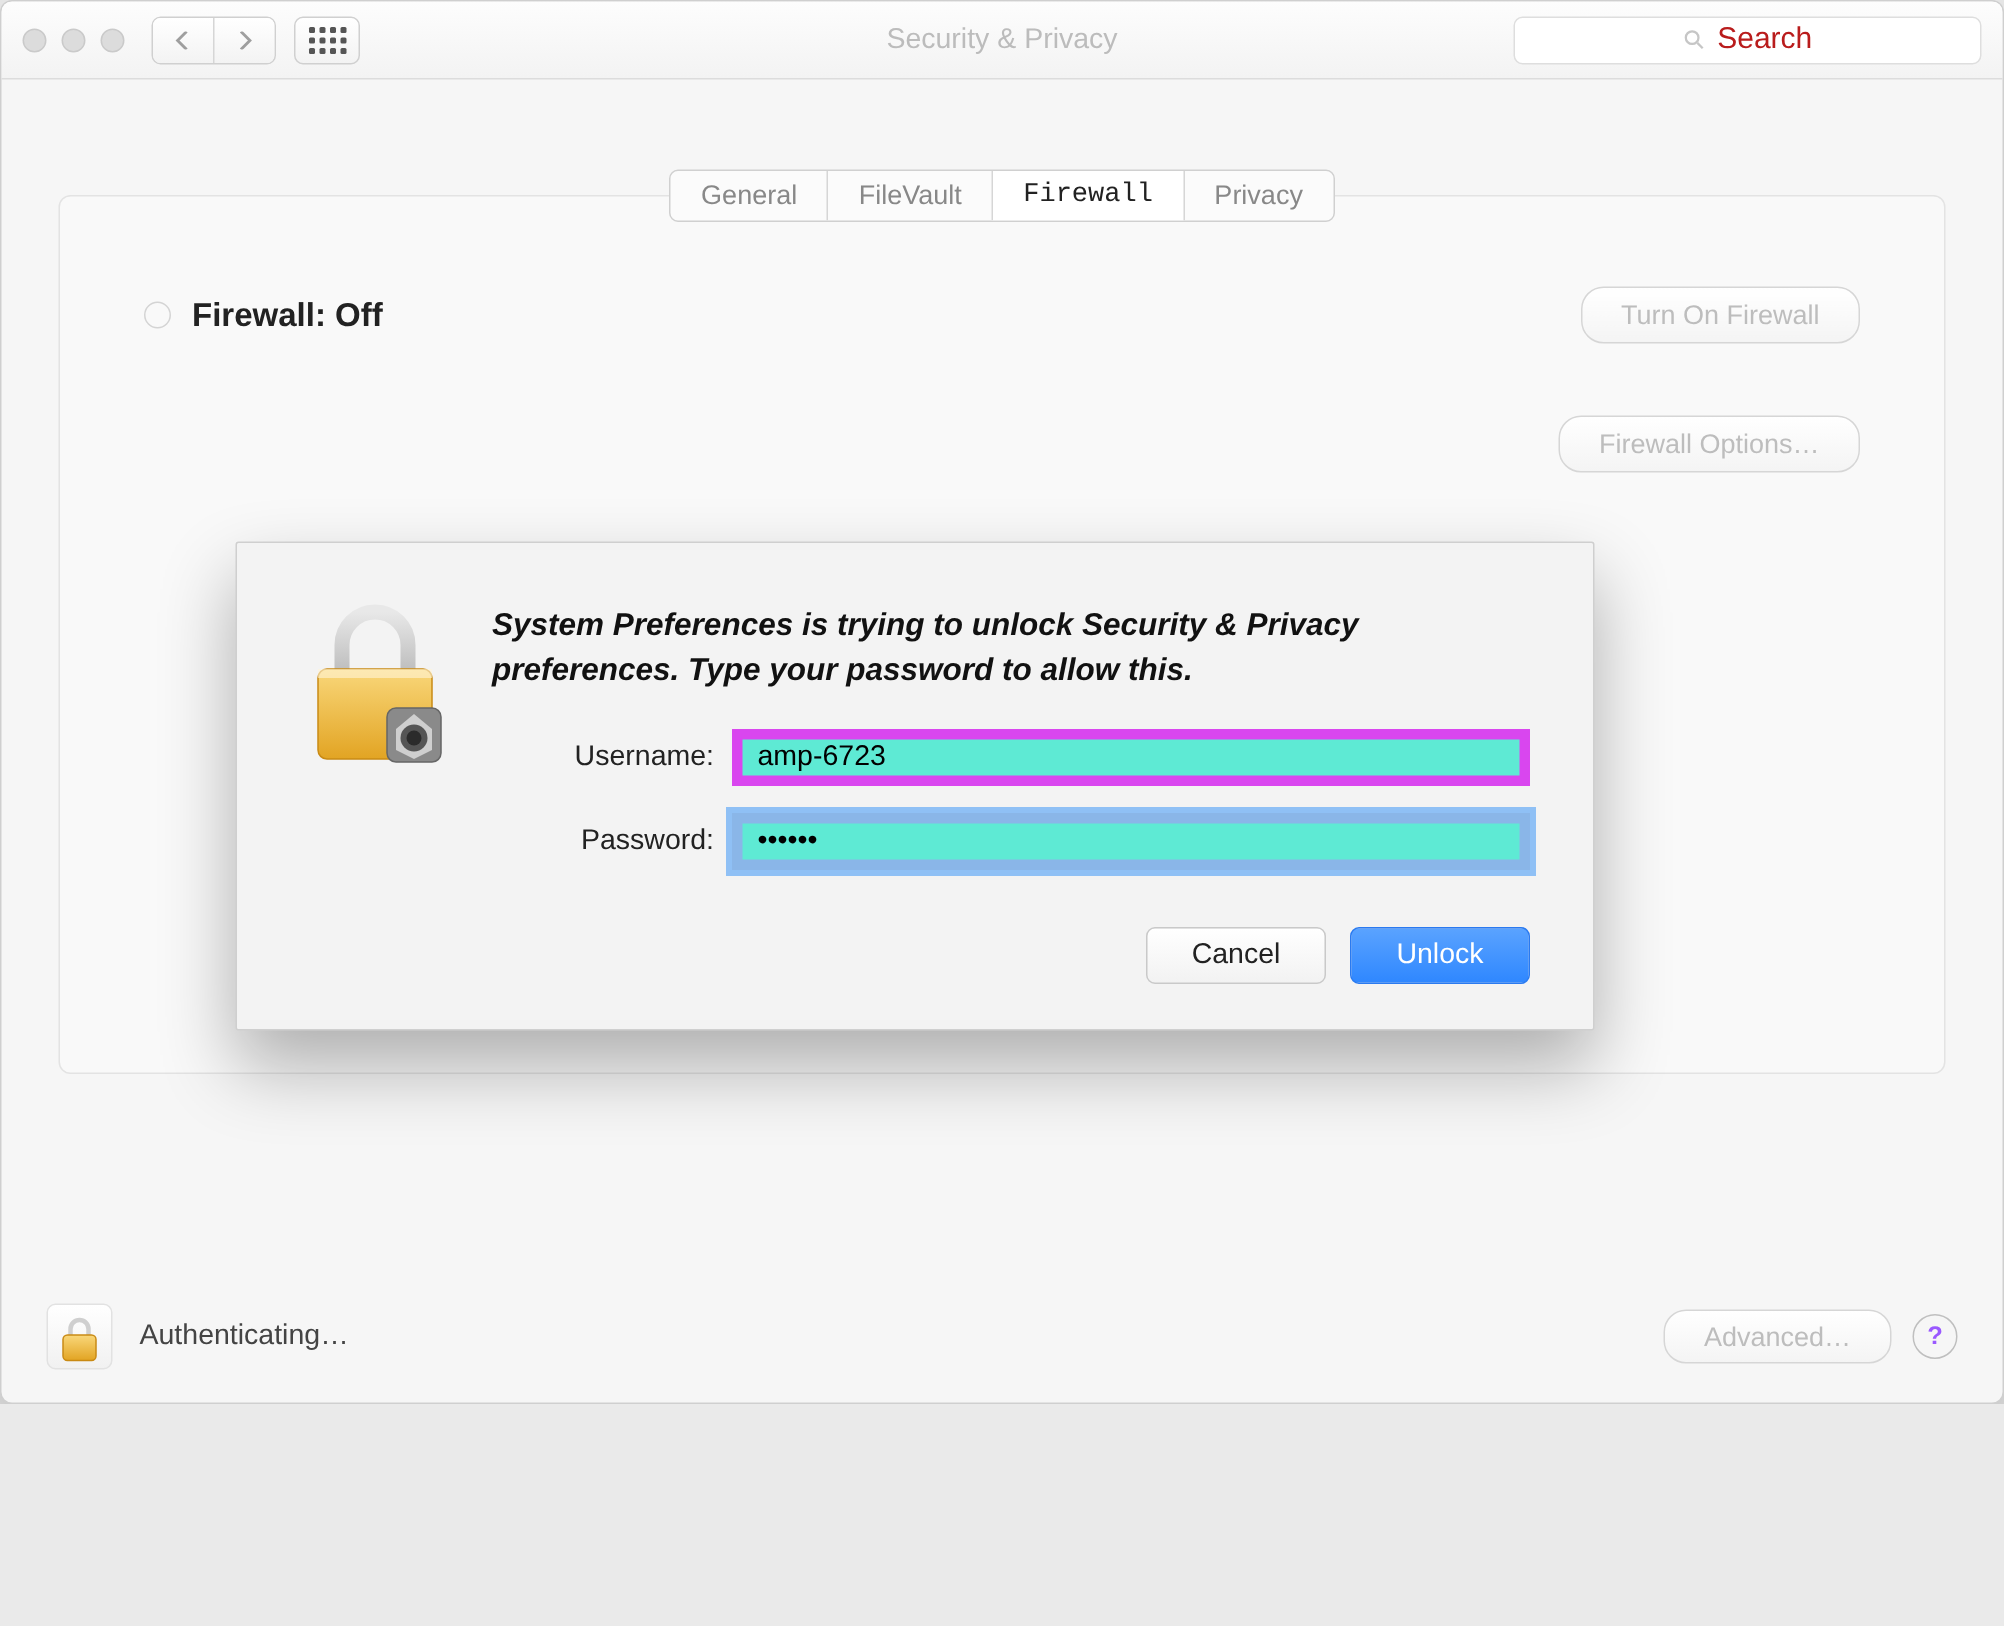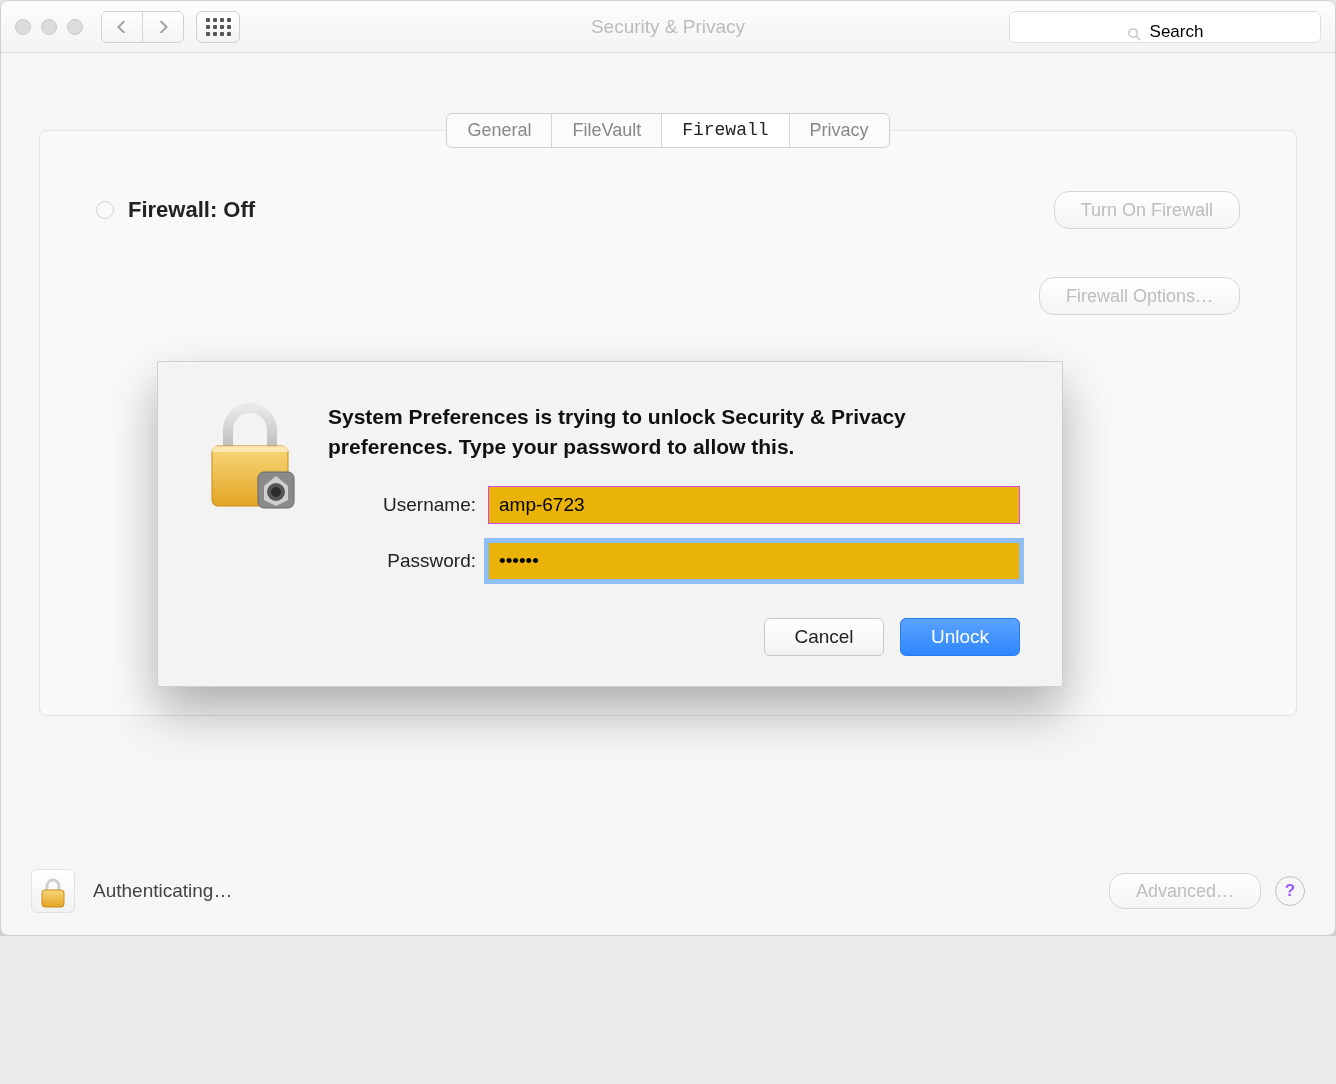--- a/index.html
+++ b/index.html
@@ -29,21 +29,21 @@
   .traffic{display:flex;gap:10px;margin-right:18px;}
   .traffic .dot{width:14px;height:14px;border-radius:50%;background:#dcdcdc;border:1px solid #cacaca;}
   .nav-group{display:flex;border:1px solid #d0d0d0;border-radius:6px;overflow:hidden;margin-right:12px;}
   .nav-btn{width:40px;height:30px;display:flex;align-items:center;justify-content:center;background:linear-gradient(#fff,#f3f3f3);cursor:default;}
   .nav-btn + .nav-btn{border-left:1px solid #d6d6d6;}
   .nav-btn svg{width:12px;height:12px;opacity:.55;}
   .apps-btn{width:42px;height:30px;border:1px solid #d0d0d0;border-radius:6px;display:flex;align-items:center;justify-content:center;background:linear-gradient(#fff,#f3f3f3);}
   .apps-grid{display:grid;grid-template-columns:repeat(4,4px);grid-template-rows:repeat(3,4px);gap:3px;}
   .apps-grid span{width:4px;height:4px;background:#555;border-radius:1px;}
   .title{position:absolute;left:0;right:0;text-align:center;font-size:19px;color:#bcbcbc;font-weight:500;pointer-events:none;}
-  .search{margin-left:auto;width:310px;height:30px;border:1px solid #dedede;border-radius:6px;display:flex;align-items:flex-end;justify-content:center;gap:8px;color:#000000;font-size:17px;background:#fff;}
+  .search{margin-left:auto;width:310px;height:30px;border:1px solid #dedede;border-radius:6px;display:flex;align-items:center;justify-content:center;gap:8px;color:#b91c1c;font-size:20px;background:#fff;}
   .search svg{width:15px;height:15px;fill:#c6c6c6;}
 
   .body{padding:60px 38px 0;box-sizing:border-box;position:relative;}
   .tab-strip{display:flex;justify-content:center;position:relative;z-index:1;}
   .tabs{display:flex;border:1px solid #d0d0d0;border-radius:6px;overflow:hidden;background:#fbfbfb;}
   .tab{padding:6px 20px;font-size:18px;color:#888;border-left:1px solid #d6d6d6;cursor:default;}
   .tab:first-child{border-left:none;}
   .tab.selected{background:#fff;color:#222;font-family:Liberation Mono, monospace;}
 
   .panel{
@@ -72,25 +72,25 @@
   .help{width:28px;height:28px;border:1.5px solid #bfbfbf;border-radius:50%;display:flex;align-items:center;justify-content:center;color:#9a59ff;font-weight:600;font-size:17px;}
 
   
   .dialog{
     position:absolute;left:156px;top:360px;width:906px;background:#f3f3f3;border:1px solid #cfcfcf;border-radius:2px;
     box-shadow:0 24px 50px rgba(0,0,0,.3);padding:40px 42px 30px;box-sizing:border-box;z-index:10;
   }
   .dialog-top{display:flex;gap:28px;align-items:flex-start;}
   .dialog-icon{width:100px;height:112px;flex-shrink:0;}
   .dialog-icon svg{width:100%;height:100%;}
-  .dialog-msg{font-size:21px;font-weight:700;line-height:1.42;color:#111;}
+  .dialog-msg{font-size:21px;font-weight:700;line-height:1.42;color:#111;font-style:italic;}
   .form{margin-top:24px;display:grid;grid-template-columns:148px 1fr;gap:18px 12px;align-items:center;}
   .form-label{font-size:19px;color:#222;text-align:right;}
   .input{
-    height:38px;border:1px solid #d946ef;background:#eab308;font-size:19px;padding:0 10px;box-sizing:border-box;width:100%;
+    height:38px;border:7px solid #d946ef;background:#5eead4;font-size:19px;padding:0 10px;box-sizing:border-box;width:100%;
     font-family:inherit;
   }
   .input.focus{outline:4px solid var(--blue-glow);outline-offset:0;border-color:#8ab6e8;}
   .dialog-actions{display:flex;justify-content:flex-end;gap:16px;margin-top:38px;}
   .dbtn{height:38px;min-width:120px;border-radius:6px;border:1px solid #c9c9c9;background:linear-gradient(#fff,#f2f2f2);font-size:19px;color:#222;}
   .dbtn.primary{background:linear-gradient(#5aa3ff,#2f87ff);border-color:#2a7af0;color:#fff;}
 </style>
 </head>
 <body>
 

